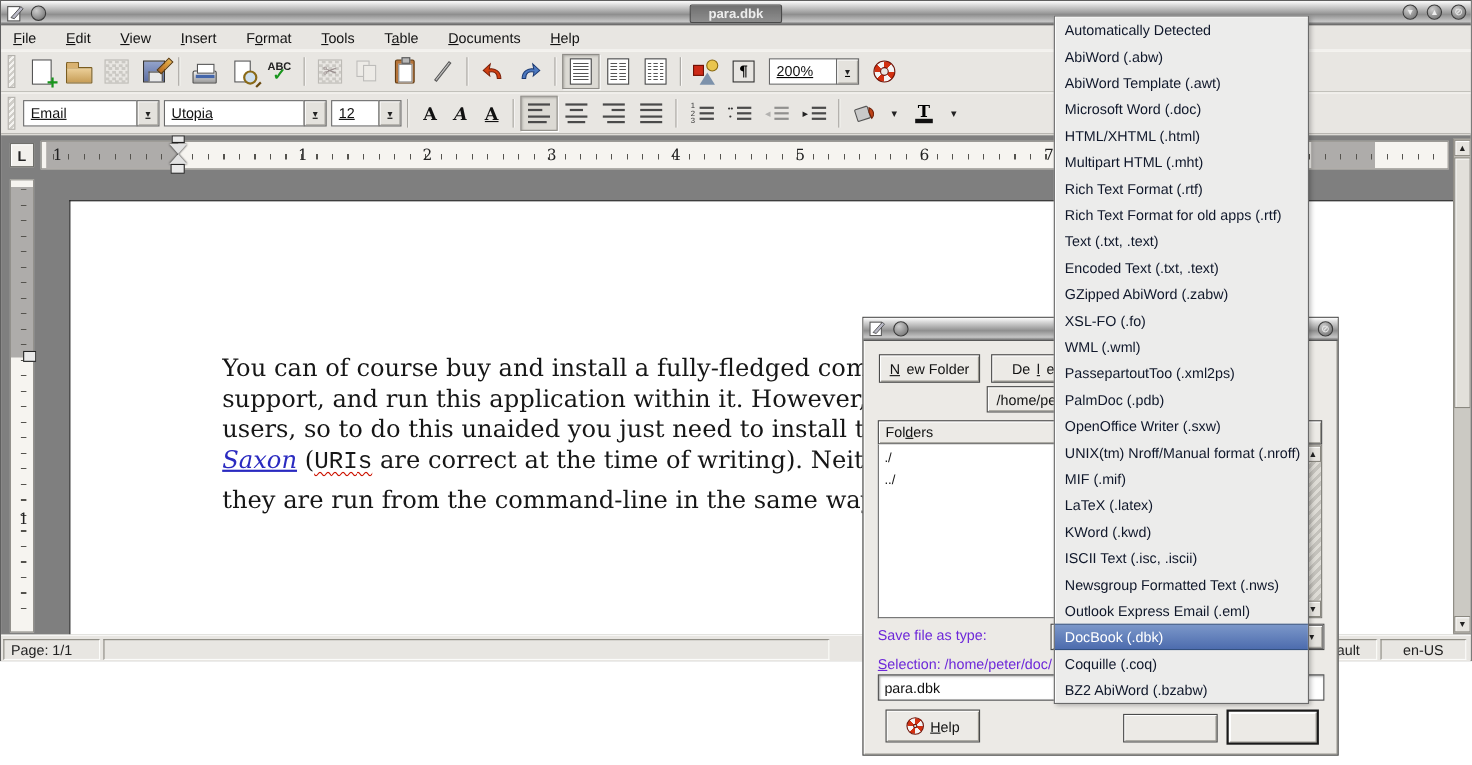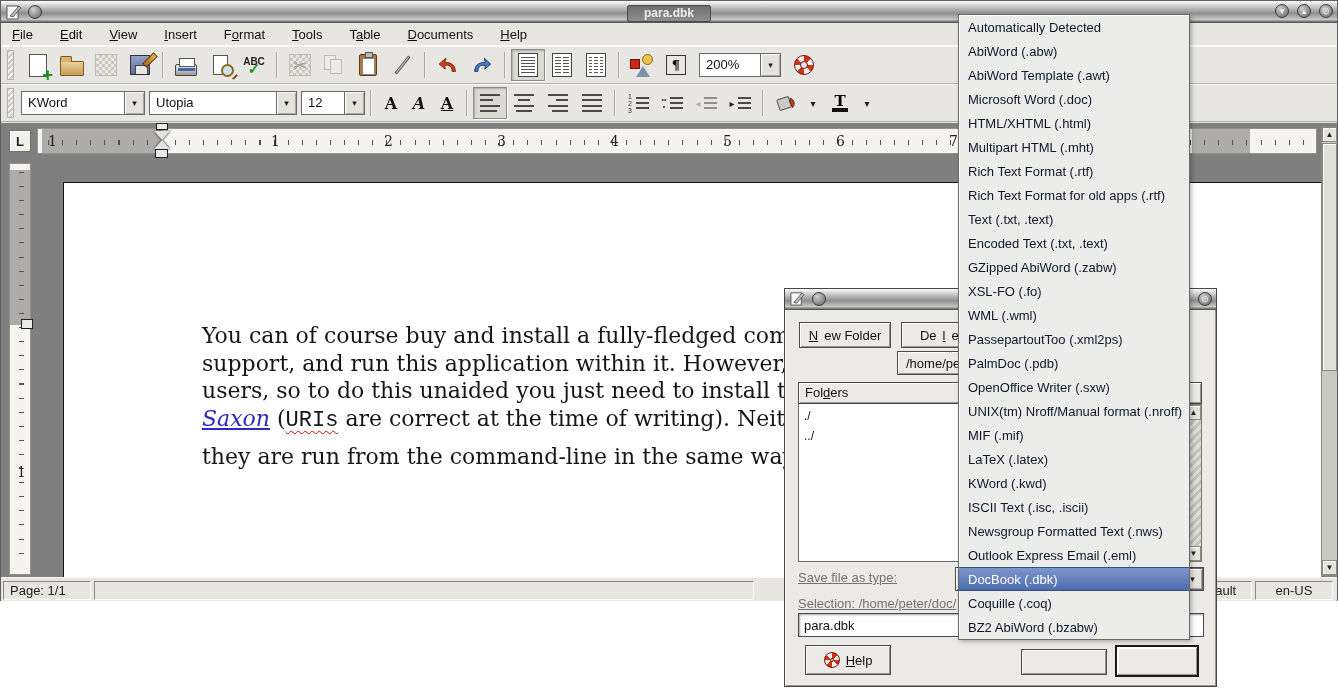--- a/index.html
+++ b/index.html
@@ -79,21 +79,21 @@
   .align{width:20px;height:18px;display:flex;flex-direction:column;justify-content:space-between;}
   .align i{height:2px;background:#4a4a4a;}
   .al-l i:nth-child(2){width:65%;}.al-l i:nth-child(4){width:85%;}
   .al-c i:nth-child(2){width:60%;margin:0 auto;}.al-c i:nth-child(4){width:80%;margin:0 auto;}
   .al-r i:nth-child(2){width:60%;margin-left:auto;}.al-r i:nth-child(4){width:80%;margin-left:auto;}
   .icon-listn{display:flex;gap:3px;align-items:center;}
   .icon-listn .col{display:flex;flex-direction:column;gap:3px;}
   .icon-listn .col i{width:13px;height:2px;background:#4a4a4a;}
   .tiny-col{width:6px;font-size:7px;line-height:7px;color:#333;word-break:break-all;text-align:center;}
   .ghost{opacity:.55;}
-  .combo{display:flex;}
+  .combo{display:flex;text-decoration:underline;}
   .combo-field{height:24px;background:#fff;border:1px solid #6a6a6a;padding:0 6px;font-size:13px;line-height:22px;color:#111;}
   .combo-btn{width:21px;height:24px;margin-left:-1px;background:#e4e2dd;border:1px solid #6a6a6a;
     box-shadow:inset 1px 1px 0 #fff,inset -1px -1px 0 #a8a6a0;display:flex;align-items:center;justify-content:center;font-size:9px;color:#222;}
   
   .doc-region{position:absolute;left:0;top:122px;width:1336px;height:454px;background:#7f7f7f;overflow:hidden;}
   .corner-l{position:absolute;left:8px;top:7px;width:22px;height:22px;background:#f2f0ec;border:1px solid #70706c;
     box-shadow:inset 1px 1px 0 #fff;display:flex;align-items:center;justify-content:center;font-size:13px;font-weight:bold;color:#222;}
   .hruler{position:absolute;left:36px;top:5px;width:1280px;height:26px;background:#f6f4f0;border:1px solid #93918c;}
   .hr-gray{position:absolute;top:0;bottom:0;background:#aeacaa;}
   .hr-ticks{position:absolute;left:10px;right:10px;top:11px;height:5px;
@@ -120,21 +120,21 @@
   
   .statusbar{position:absolute;left:0;top:576px;width:1336px;height:24px;background:#e8e6e2;border-top:1px solid #fbfbf9;}
   .seg{position:absolute;top:3px;height:19px;background:#e8e6e2;border:1px solid;border-color:#8a8880 #fcfcfa #fcfcfa #8a8880;
     font-size:13px;line-height:17px;padding:0 6px;color:#222;white-space:nowrap;overflow:hidden;}
   
   .dialog{position:absolute;left:784px;top:288px;width:433px;height:399px;background:#eceae6;border:1px solid #464646;
     box-shadow:inset 1px 1px 0 #fff,inset -1px -1px 0 #98968e;z-index:5;}
   .dialog .titlebar{height:21px;}
   .gbtn{position:absolute;background:#eceae6;border:1px solid #4a4a4a;box-shadow:inset 1px 1px 0 #fff,inset -1px -1px 0 #98968e;
     font-size:13px;color:#111;display:flex;align-items:center;justify-content:center;gap:6px;}
-  .glabel{position:absolute;font-size:13px;color:#737373;white-space:nowrap;text-decoration:underline;}
+  .glabel{position:absolute;font-size:13px;color:#6d28d9;white-space:nowrap;}
   .folders-panel{position:absolute;left:13px;top:93px;width:404px;height:180px;}
   .folders-header{height:22px;background:#eceae6;border:1px solid #4a4a4a;box-shadow:inset 1px 1px 0 #fff,inset -1px -1px 0 #98968e;
     font-size:13px;line-height:20px;padding-left:6px;color:#111;}
   .folders-list{position:absolute;left:0;top:22px;right:17px;bottom:0;background:#fff;border:1px solid #6a6a6a;border-top:none;
     font-size:12px;color:#111;padding-top:2px;}
   .folders-list .fitem{padding:2px 5px;line-height:16px;}
   .dscroll{position:absolute;top:22px;right:0;width:17px;bottom:0;border:1px solid #7c7a74;
     background:repeating-linear-gradient(135deg,#dedcd6 0 3px,#c4c2bc 3px 6px);}
   .dinput{position:absolute;left:13px;top:324px;width:406px;height:24px;background:#fff;border:1px solid #4a4a4a;
     box-shadow:inset 1px 1px 2px rgba(0,0,0,.35);font-size:13px;padding:0 5px;font-family:"Liberation Sans",sans-serif;color:#111;}
@@ -272,21 +272,21 @@
         <span class="combo-btn">▾</span>
       </span>
       <span class="tbtn" style="margin-left:6px">
           <span class="icon-life"></span>
         </span>
     </div>
 
     <div class="toolbar">
       <span class="grip"></span>
       <span class="combo">
-        <span class="combo-field" style="min-width:104px">KWord</span>
+        <span class="combo-field" style="min-width:104px">Email</span>
         <span class="combo-btn">▾</span>
       </span>
       <span class="combo" style="margin-left:4px">
         <span class="combo-field" style="min-width:128px">Utopia</span>
         <span class="combo-btn">▾</span>
       </span>
       <span class="combo" style="margin-left:4px">
         <span class="combo-field" style="min-width:44px">12</span>
         <span class="combo-btn">▾</span>
       </span>

